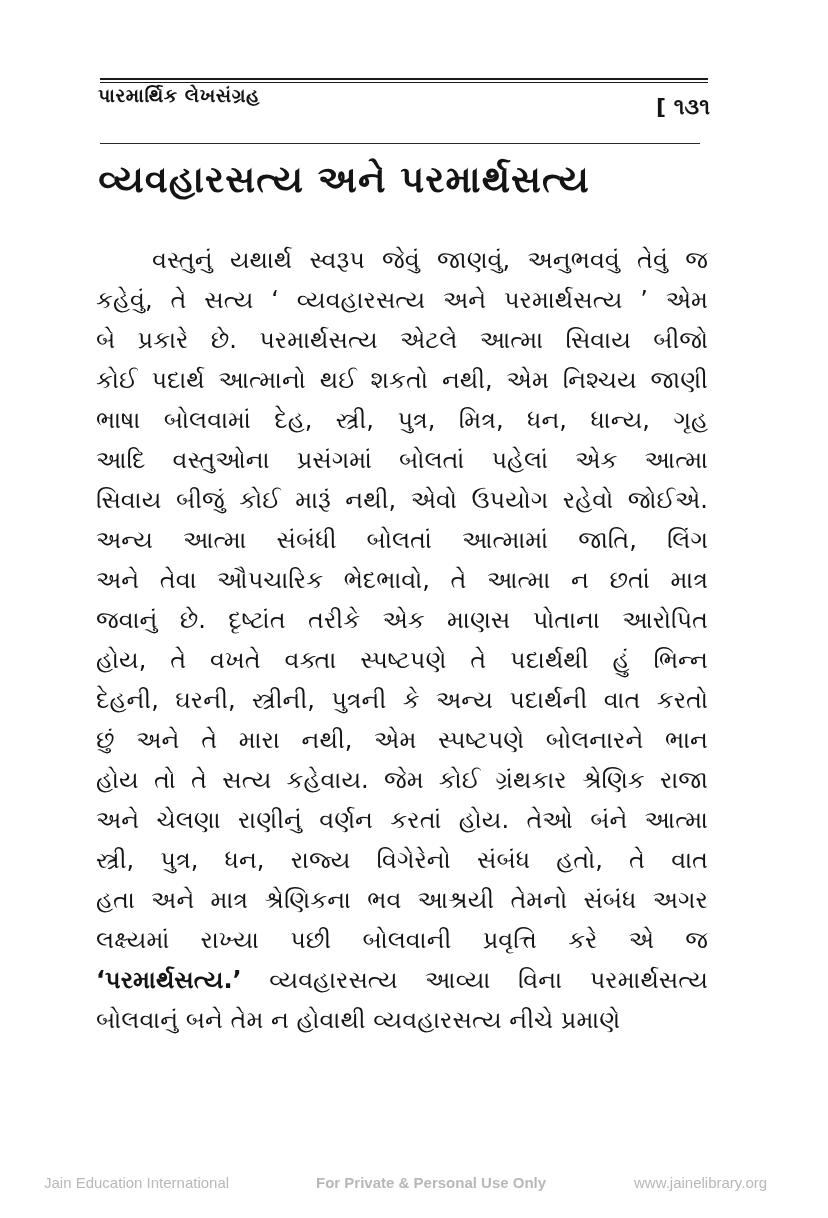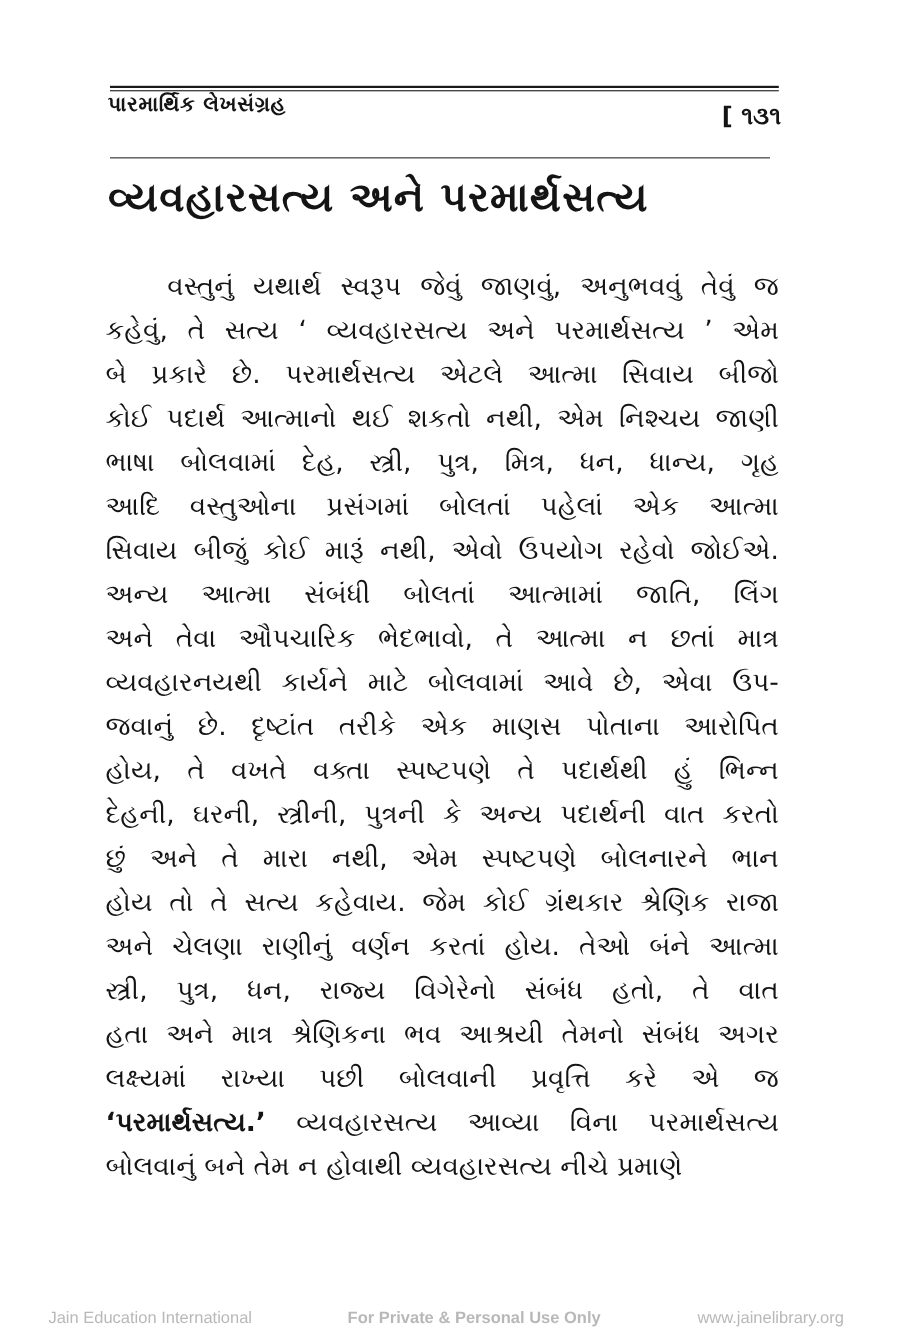--- a/index.html
+++ b/index.html
@@ -91,21 +91,21 @@
       left: 0;
       width: 828px;
       top: 1174px;
       height: 22px;
       font-family: "Liberation Sans", sans-serif;
       font-size: 15px;
       color: #b8b8b8;
     }
     .footer span {
       position: absolute;
-      top: 16px;
+      top: 0;
     }
     .footer .f1 { left: 44px; }
     .footer .f2 { left: 316px; font-weight: bold; }
     .footer .f3 { left: 634px; }
   </style>
 </head>
 <body>
 
 <div class="page">
 
@@ -121,21 +121,20 @@
   <div class="body-text">
     <div class="line indent">વસ્તુનું યથાર્થ સ્વરૂપ જેવું જાણવું, અનુભવવું તેવું જ</div>
     <div class="line">કહેવું, તે સત્ય ‘ વ્યવહારસત્ય અને પરમાર્થસત્ય ’ એમ</div>
     <div class="line">બે પ્રકારે છે. પરમાર્થસત્ય એટલે આત્મા સિવાય બીજો</div>
     <div class="line">કોઈ પદાર્થ આત્માનો થઈ શકતો નથી, એમ નિશ્ચય જાણી</div>
     <div class="line">ભાષા બોલવામાં દેહ, સ્ત્રી, પુત્ર, મિત્ર, ધન, ધાન્ય, ગૃહ</div>
     <div class="line">આદિ વસ્તુઓના પ્રસંગમાં બોલતાં પહેલાં એક આત્મા</div>
     <div class="line">સિવાય બીજું કોઈ મારૂં નથી, એવો ઉપયોગ રહેવો જોઈએ.</div>
     <div class="line">અન્ય આત્મા સંબંધી બોલતાં આત્મામાં જાતિ, લિંગ</div>
     <div class="line">અને તેવા ઔપચારિક ભેદભાવો, તે આત્મા ન છતાં માત્ર</div>
-    <div class="line">વ્યવહારનયથી કાર્યને માટે બોલવામાં આવે છે, એવા ઉપ-</div>
     <div class="line">જવાનું છે. દૃષ્ટાંત તરીકે એક માણસ પોતાના આરોપિત</div>
     <div class="line">હોય, તે વખતે વક્તા સ્પષ્ટપણે તે પદાર્થથી હું ભિન્ન</div>
     <div class="line">દેહની, ઘરની, સ્ત્રીની, પુત્રની કે અન્ય પદાર્થની વાત કરતો</div>
     <div class="line">છું અને તે મારા નથી, એમ સ્પષ્ટપણે બોલનારને ભાન</div>
     <div class="line">હોય તો તે સત્ય કહેવાય. જેમ કોઈ ગ્રંથકાર શ્રેણિક રાજા</div>
     <div class="line">અને ચેલણા રાણીનું વર્ણન કરતાં હોય. તેઓ બંને આત્મા</div>
     <div class="line">સ્ત્રી, પુત્ર, ધન, રાજ્ય વિગેરેનો સંબંધ હતો, તે વાત</div>
     <div class="line">હતા અને માત્ર શ્રેણિકના ભવ આશ્રયી તેમનો સંબંધ અગર</div>
     <div class="line">લક્ષ્યમાં રાખ્યા પછી બોલવાની પ્રવૃત્તિ કરે એ જ</div>
     <div class="line"><span class="bold">‘પરમાર્થસત્ય.’</span><span> વ્યવહારસત્ય આવ્યા વિના પરમાર્થસત્ય</span></div>

